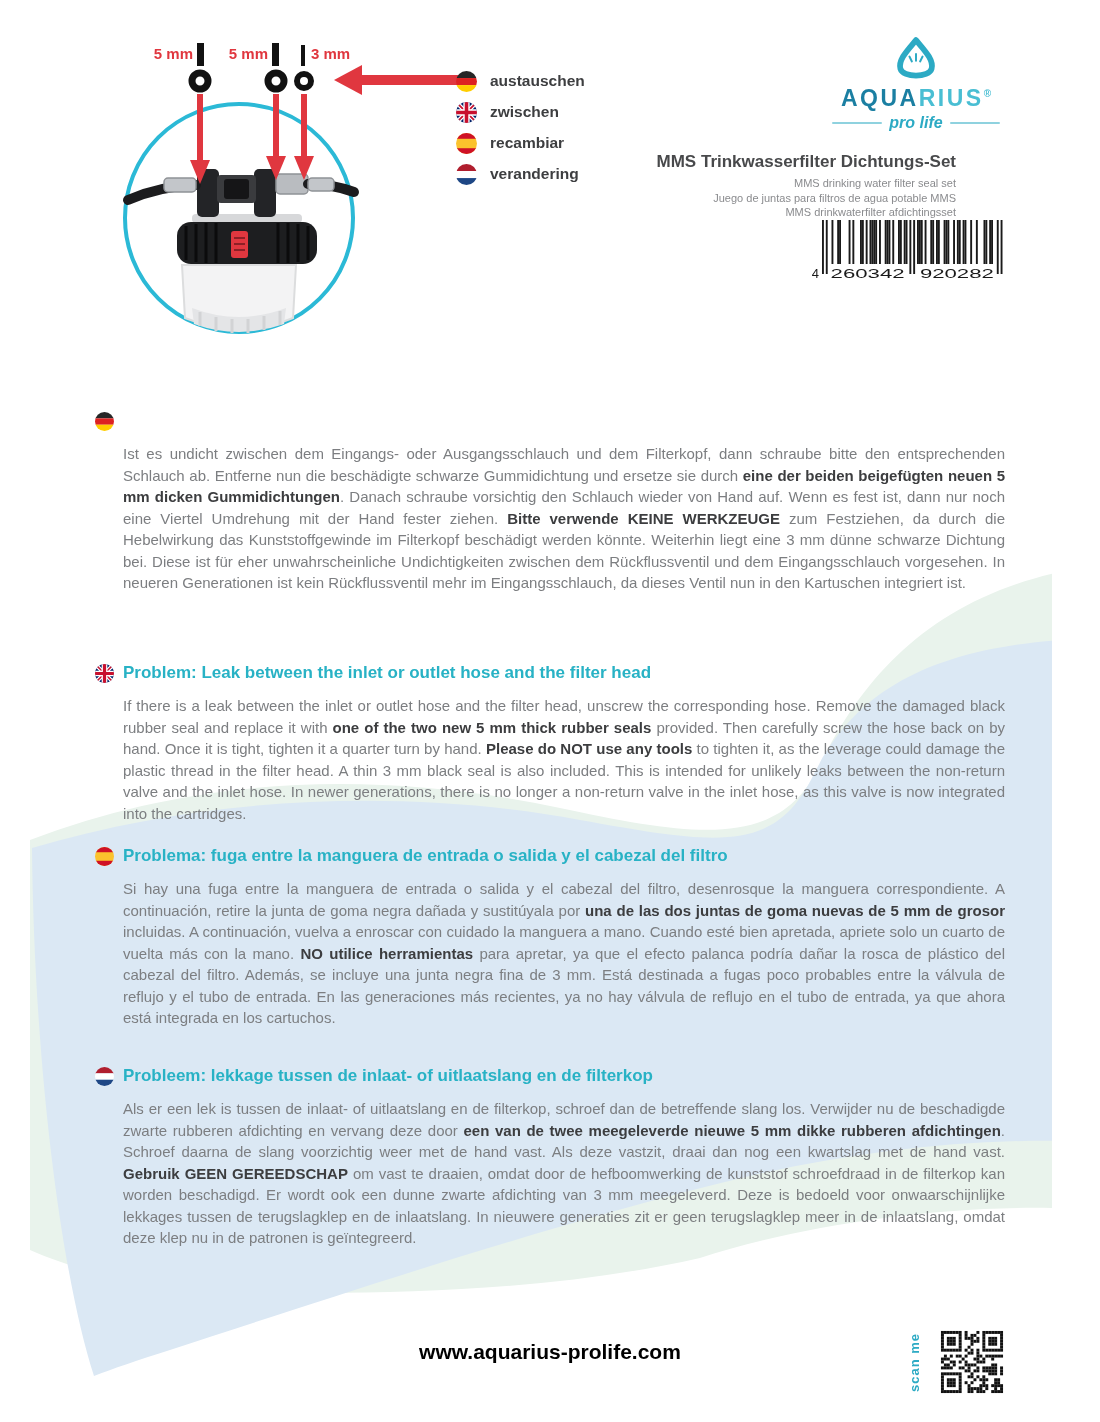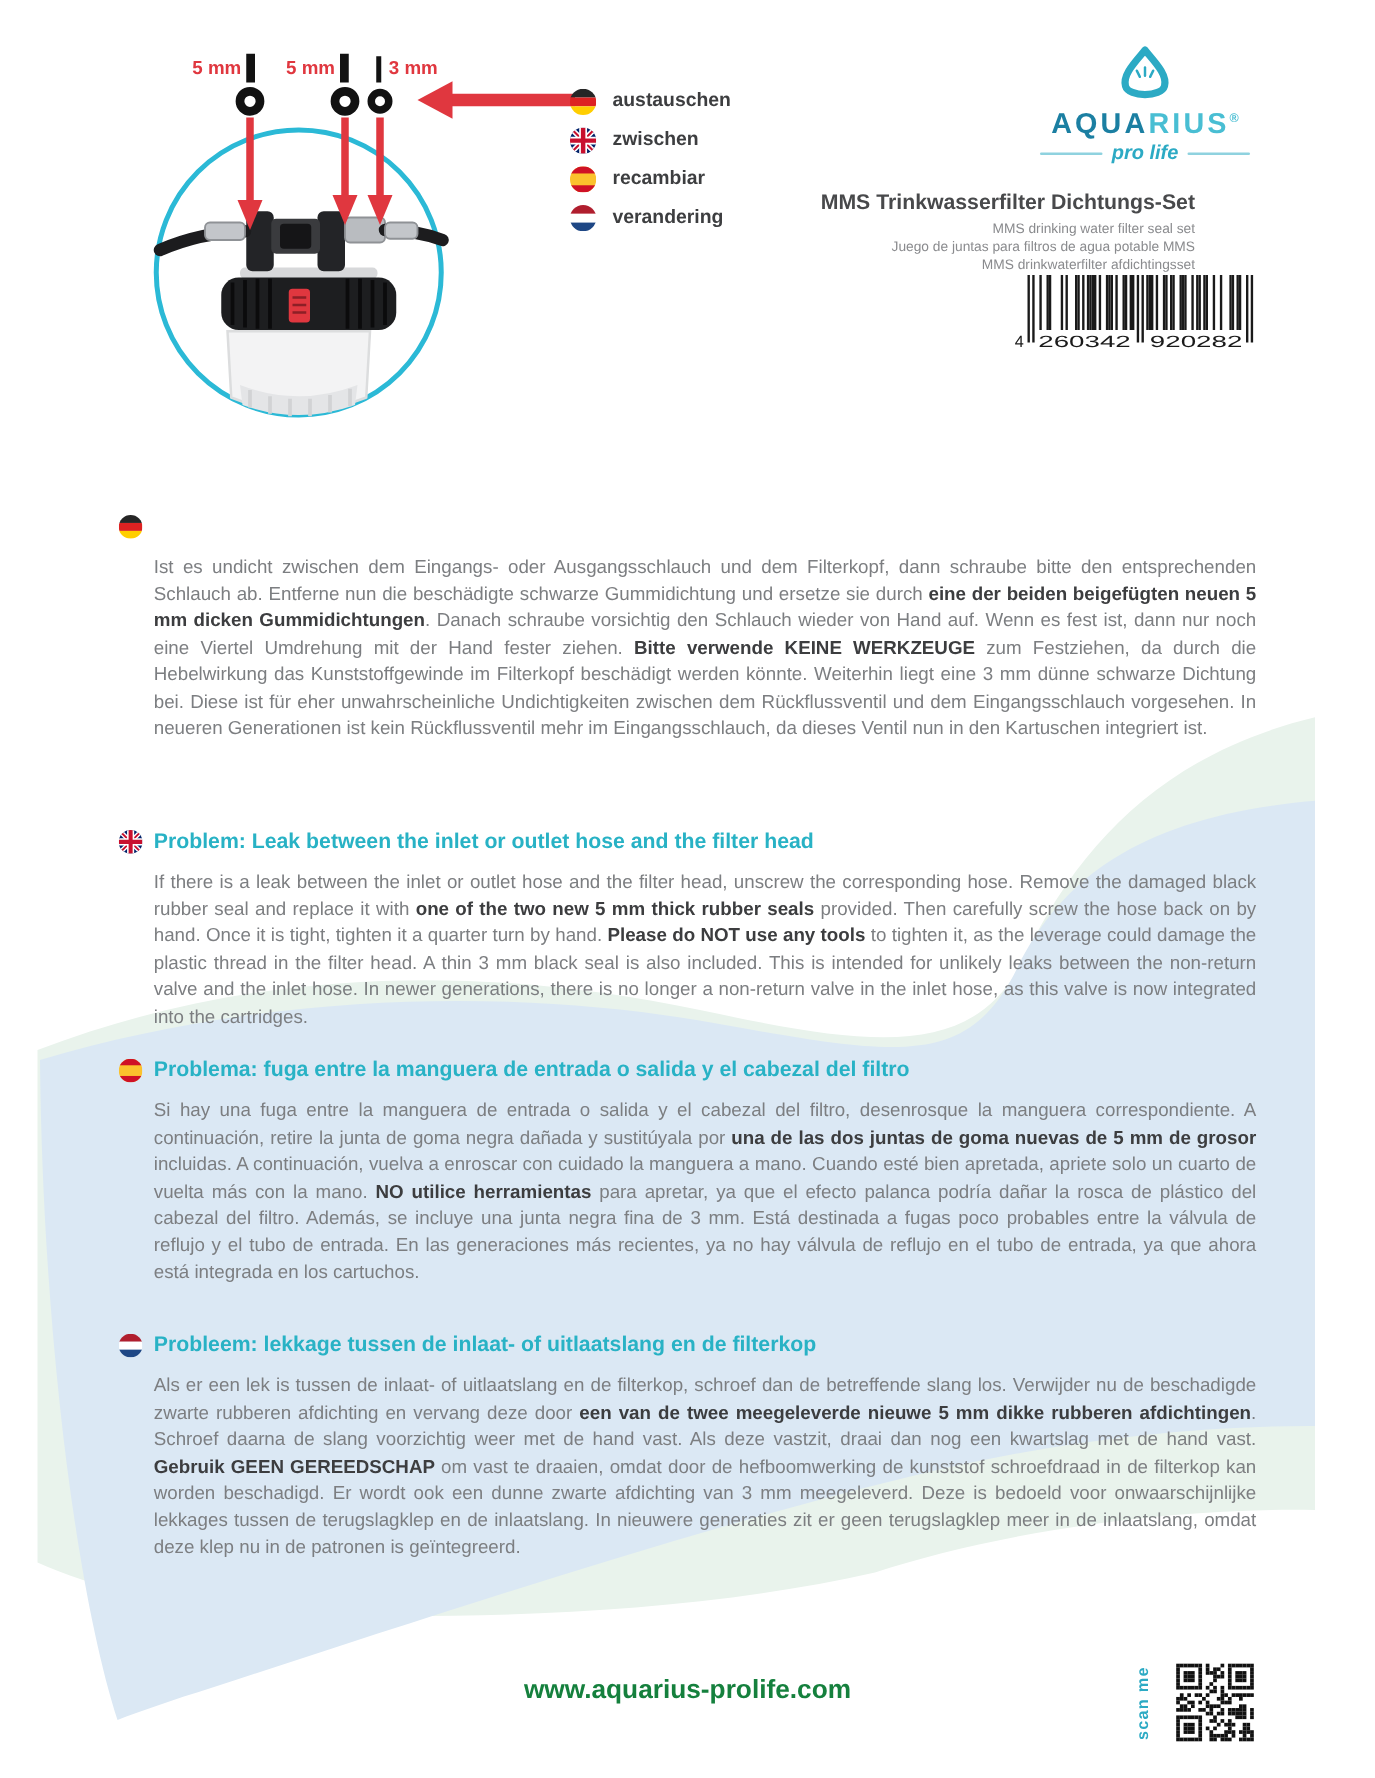--- a/index.html
+++ b/index.html
@@ -39,21 +39,21 @@
   .sec-de{top:412px;} .sec-en{top:663px;} .sec-es{top:846px;} .sec-nl{top:1066px;}
   .sec-head{display:flex;align-items:center;}
   .sec-head svg{width:19px;height:19px;flex:0 0 19px;}
   .sec-head h2{margin:0 0 0 9px;font-size:17px;font-weight:bold;color:#28b2c5;white-space:nowrap;}
   .sec-body{margin:12px 0 0 28px;width:882px;font-size:15px;line-height:21.5px;
             color:#7c7e81;text-align:justify;}
   .sec-body .bseg{font-weight:bold;color:#3c3d3f;}
 
   
   .footer-url{left:0;top:1340px;width:1100px;text-align:center;}
-  .footer-url a{font-size:21px;font-weight:bold;color:#15803d;text-decoration:none;}
+  .footer-url a{font-size:21px;font-weight:bold;color:#000000;text-decoration:none;}
   .qr{left:938px;top:1328px;width:68px;height:68px;}
   .scanme{left:904px;top:1328px;height:68px;width:20px;display:flex;align-items:center;justify-content:center;
           writing-mode:vertical-rl;transform:rotate(180deg);
           font-size:13px;font-weight:bold;letter-spacing:1px;color:#2caac4;white-space:nowrap;}
 
   svg text{font-family:"Liberation Sans",sans-serif;}
 </style>
 </head>
 <body>
 

